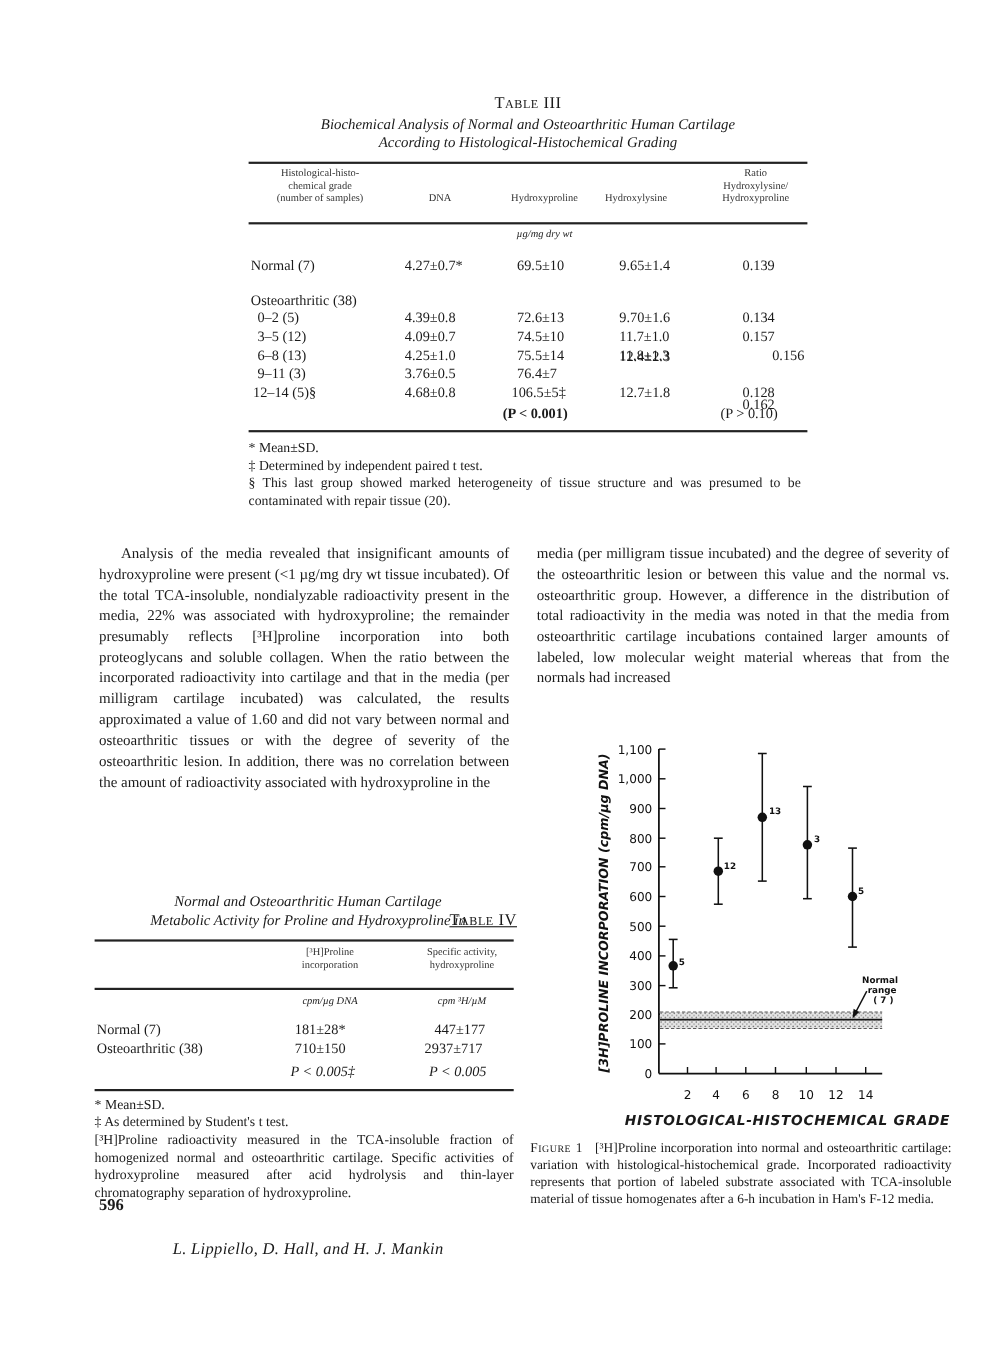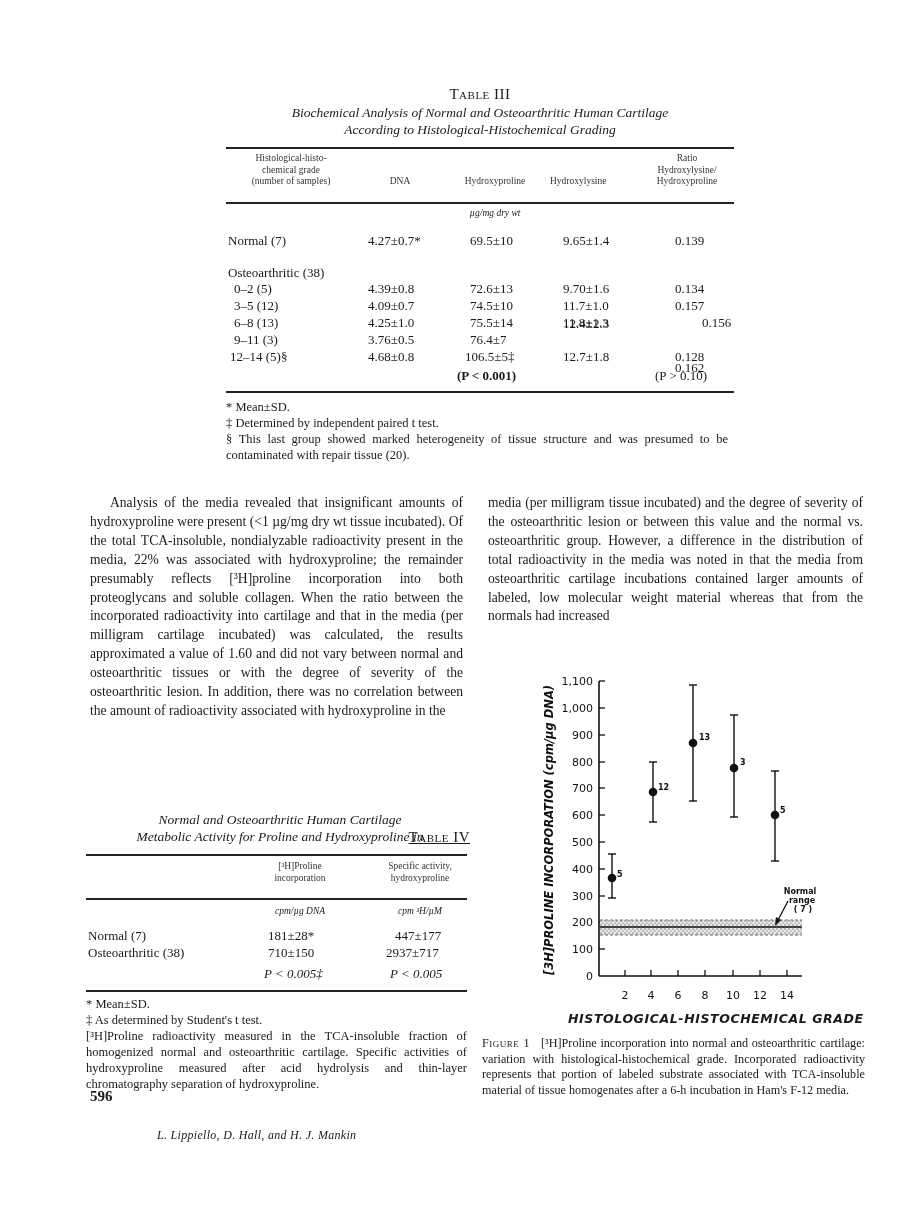--- a/index.html
+++ b/index.html
@@ -155,21 +155,21 @@
 
 <div class="rule" style="left:86px; width:381px; top:990px;"></div>
 
 <div class="abs foot" style="left:86px; top:996px; width:381px; text-align:justify;">
   <div>* Mean±SD.</div>
   <div>‡ As determined by Student's t test.</div>
   <div>[³H]Proline radioactivity measured in the TCA-insoluble fraction of homogenized normal and osteoarthritic cartilage. Specific activities of hydroxyproline measured after acid hydrolysis and thin-layer chromatography separation of hydroxyproline.</div>
 </div>
 
 <div class="abs" style="left:90px; top:1088px; font-size:15px; font-weight:bold;">596</div>
-<div class="abs" style="left:157px; top:1128px; font-size:12px; font-style:italic; letter-spacing:0.3px;">L. Lippiello, D. Hall, and H. J. Mankin</div>
+<div class="abs" style="left:157px; top:1128px; font-size:15px; font-style:italic; letter-spacing:0.3px;">L. Lippiello, D. Hall, and H. J. Mankin</div>
 
 <div class="abs" style="left:520px; top:670px; width:300px; height:340px;">
   <svg width="300" height="340" viewBox="520 670 300 340" xmlns="http://www.w3.org/2000/svg">
 
     <text x="0" y="0" transform="translate(553,830) rotate(-90)" text-anchor="middle" font-family="DejaVu Sans, sans-serif" font-size="11.5" font-weight="bold" font-style="italic" fill="#111">[3H]PROLINE INCORPORATION (cpm/µg DNA)</text>
 
     <line x1="599" y1="681" x2="599" y2="976" stroke="#111" stroke-width="1.6"></line>
     <line x1="599" y1="976" x2="802" y2="976" stroke="#111" stroke-width="1.6"></line>
 
     <g stroke="#111" stroke-width="1.3">

